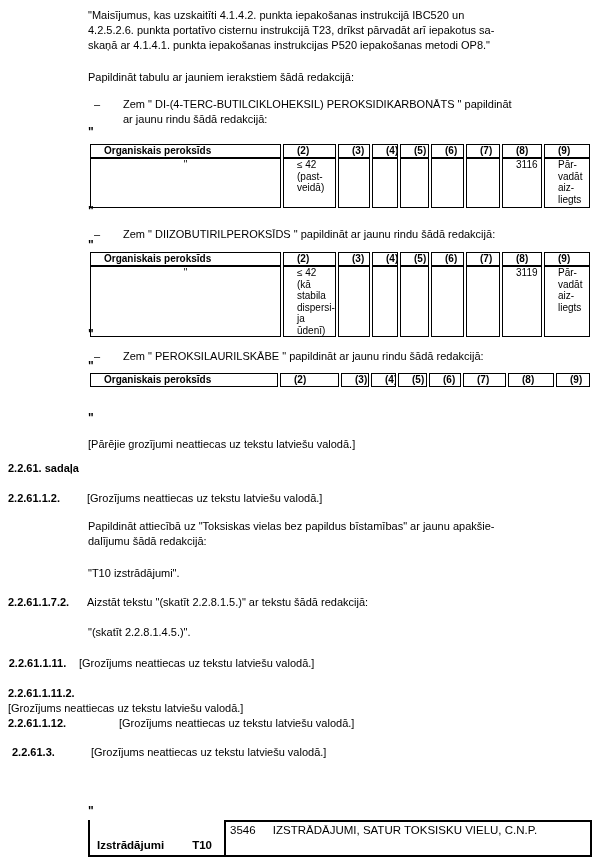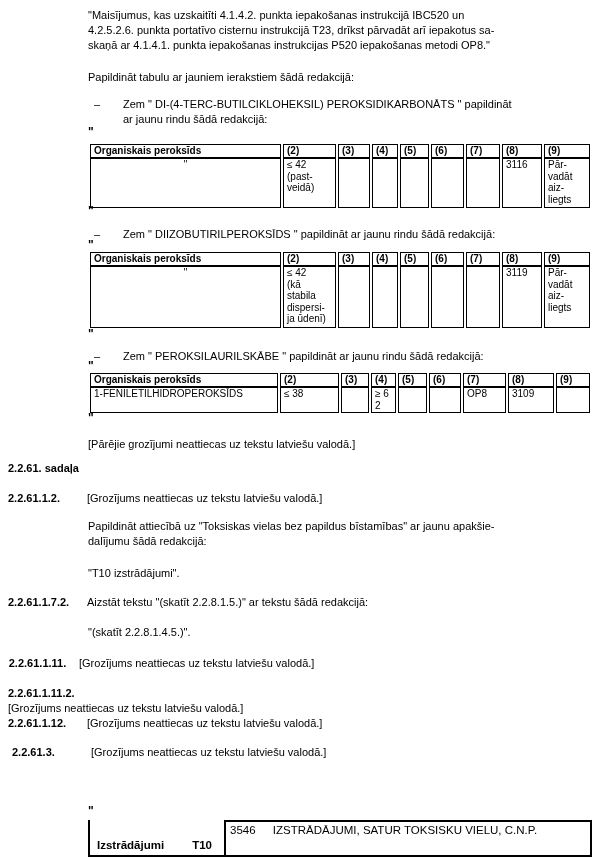--- a/index.html
+++ b/index.html
@@ -8,21 +8,21 @@
         line-height:15px;color:#000;}
   .abs{position:absolute;}
   .pre{white-space:pre;}
   .q{font-size:12px;font-weight:bold;line-height:9px;}
   .bullet{display:flex;}
   .dash{flex:0 0 35px;padding-left:6px;box-sizing:border-box;}
   .item{display:flex;}
   .num{min-width:79px;font-weight:bold;flex:0 0 auto;padding-right:4px;box-sizing:border-box;}
   .heading{font-weight:bold;}
   table.dtable{border-collapse:separate;border-spacing:2px 0;table-layout:fixed;width:504px;}
-  .dtable th,.dtable td{border:1px solid #000;padding:0 3px;font-size:10px;line-height:11.5px;
+  .dtable th,.dtable td{border:1px solid #000;padding:0 13px;font-size:10px;line-height:11.5px;
         vertical-align:top;text-align:left;overflow:hidden;box-sizing:border-box;}
   .dtable th{font-weight:bold;height:14px;}
   .dtable td{white-space:pre-line;}
   td.ctr{text-align:center;}
   .btm{position:absolute;left:88px;top:820px;width:504px;height:37px;display:flex;box-sizing:border-box;}
   .btm-left{width:136px;box-sizing:border-box;border-left:2px solid #000;border-bottom:2px solid #000;
         display:flex;align-items:flex-end;justify-content:space-between;
         padding:0 12px 2px 7px;font-weight:bold;font-size:11.5px;}
   .btm-right{flex:1;box-sizing:border-box;border:2px solid #000;padding:1px 4px;font-size:11.5px;}
   .btm-right .unnum{margin-right:14px;}
@@ -169,32 +169,20 @@
       <th>Organiskais peroksīds</th>
       <th>(2)</th>
       <th>(3)</th>
       <th>(4)</th>
       <th>(5)</th>
       <th>(6)</th>
       <th>(7)</th>
       <th>(8)</th>
       <th>(9)</th>
     </tr>
-    <tr style="height:26px;">
-      <td>1-FENILETILHIDROPEROKSĪDS</td>
-      <td>≤ 38</td>
-      <td></td>
-      <td>≥ 6
-2</td>
-      <td></td>
-      <td></td>
-      <td>OP8</td>
-      <td>3109</td>
-      <td></td>
-    </tr>
   </tbody>
     </table>
 
   <div class="abs q" style="top:414px;left:88px;">"</div>
 
   <div class="abs" style="top:437px;left:88px;width:510px;">[Pārējie grozījumi neattiecas uz tekstu latviešu valodā.]</div>
 
   <div class="abs heading" style="top:461px;left:8px;">2.2.61. sadaļa</div>
 
   <div class="abs item" style="top:491px;left:8px;width:588px;align-items:flex-end;">
@@ -217,21 +205,21 @@
   <div class="abs item" style="top:656px;left:0;width:588px;text-align:center;">
     <span class="num">2.2.61.1.11.</span>
     <span>[Grozījums neattiecas uz tekstu latviešu valodā.]</span>
   </div>
 
   <div class="abs item" style="top:686px;left:8px;width:588px;flex-direction:column;">
     <span class="num">2.2.61.1.11.2.</span>
     <span>[Grozījums neattiecas uz tekstu latviešu valodā.]</span>
   </div>
 
-  <div class="abs item" style="top:716px;left:8px;width:588px;">
+  <div class="abs item" style="top:716px;left:8px;width:588px;gap:32px;">
     <span class="num">2.2.61.1.12.</span>
     <span>[Grozījums neattiecas uz tekstu latviešu valodā.]</span>
   </div>
 
   <div class="abs item" style="top:745px;left:12px;width:588px;">
     <span class="num">2.2.61.3.</span>
     <span>[Grozījums neattiecas uz tekstu latviešu valodā.]</span>
   </div>
 
 

